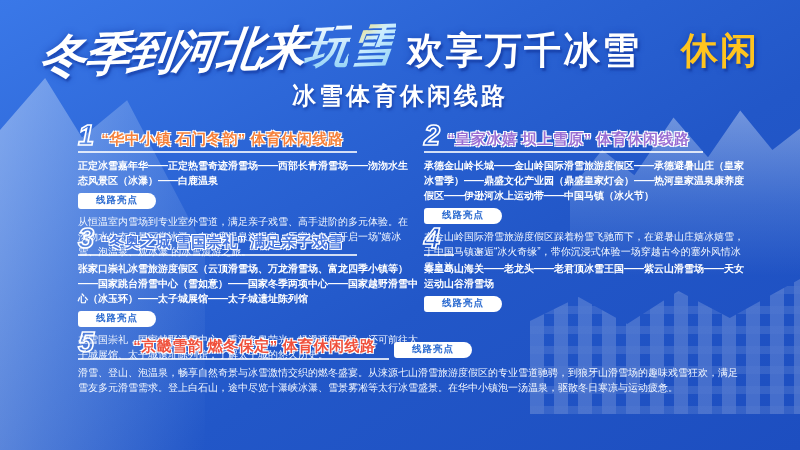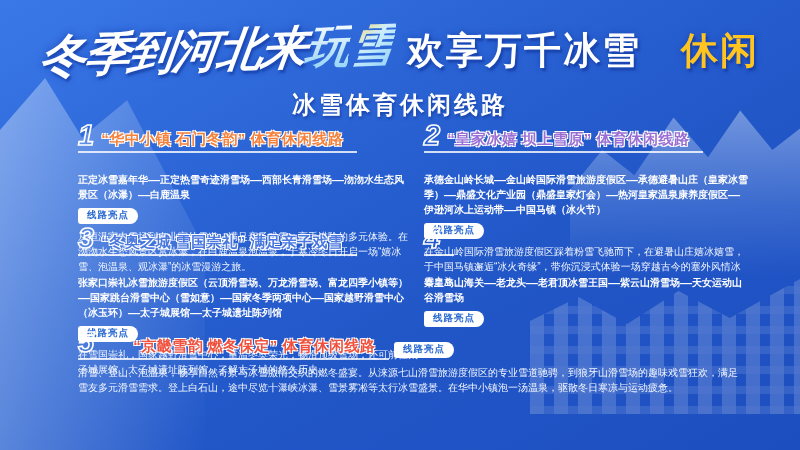--- a/index.html
+++ b/index.html
@@ -46,21 +46,21 @@
   .calli .grad-xue {
     background:linear-gradient(135deg,#ffd94d 0%, #cdeeff 45%, #8fd0f5 100%);
     -webkit-background-clip:text; background-clip:text; color:transparent; text-shadow:none;
   }
   .main-title {
     font-size:37px; font-weight:900; letter-spacing:2px;
     text-shadow:0 0 6px rgba(25,70,180,.9), 2px 3px 2px rgba(16,50,150,.6);
   }
   .main-title .yellow { color:#ffc41f;margin-left:40px; }
   .subtitle {
-    margin-top:9px; font-size:24px; font-weight:900; letter-spacing:3px;
+    font-size:24px; font-weight:900; letter-spacing:3px;
     text-shadow:1px 2px 3px rgba(16,50,150,.7);
   }
 
   
   .route-card { position:absolute; }
   .pos-1 { left:78px;  top:124px; width:335px; }
   .pos-2 { left:424px; top:124px; width:324px; }
   .pos-3 { left:78px;  top:227px; width:340px; }
   .pos-4 { left:424px; top:227px; width:324px; }
   .pos-5 { left:78px;  top:331px; width:662px; }
@@ -70,23 +70,23 @@
     border-bottom:2px solid rgba(255,255,255,.8); padding:0 14px 3px 0;
   }
   .sec-num {
     font-size:29px; line-height:.82; font-weight:bold; font-style:italic;
     color:transparent; -webkit-text-stroke:1.6px #ffffff;
   }
   .sec-title {
     font-size:15px; font-weight:900; letter-spacing:.5px; line-height:1.1;
     text-shadow:-1px -1px 0 #fff, 1px -1px 0 #fff, -1px 1px 0 #fff, 1px 1px 0 #fff;
   }
-  .route-line { margin-top:20px; font-size:10px; font-weight:bold; line-height:1.5; color:#ffffff;font-family:Liberation Mono, monospace; }
+  .route-line { margin-top:5px; font-size:10px; font-weight:bold; line-height:1.5; color:#ffffff; }
   .badge {
-    display:inline-block; margin-top:5px; padding:1px 9px 2px;
+    display:inline-block; margin-top:5px; padding:1px 18px 2px;
     background:#ffffff; color:#2a6ad0; font-size:9.5px; font-weight:bold;
     border-radius:4px 11px 11px 4px; letter-spacing:1px;
   }
   .highlight { margin-top:5px; font-size:10px; line-height:1.5; color:#f2f7ff; }
 </style>
 </head>
 <body>
 
 <div class="poster">
 

